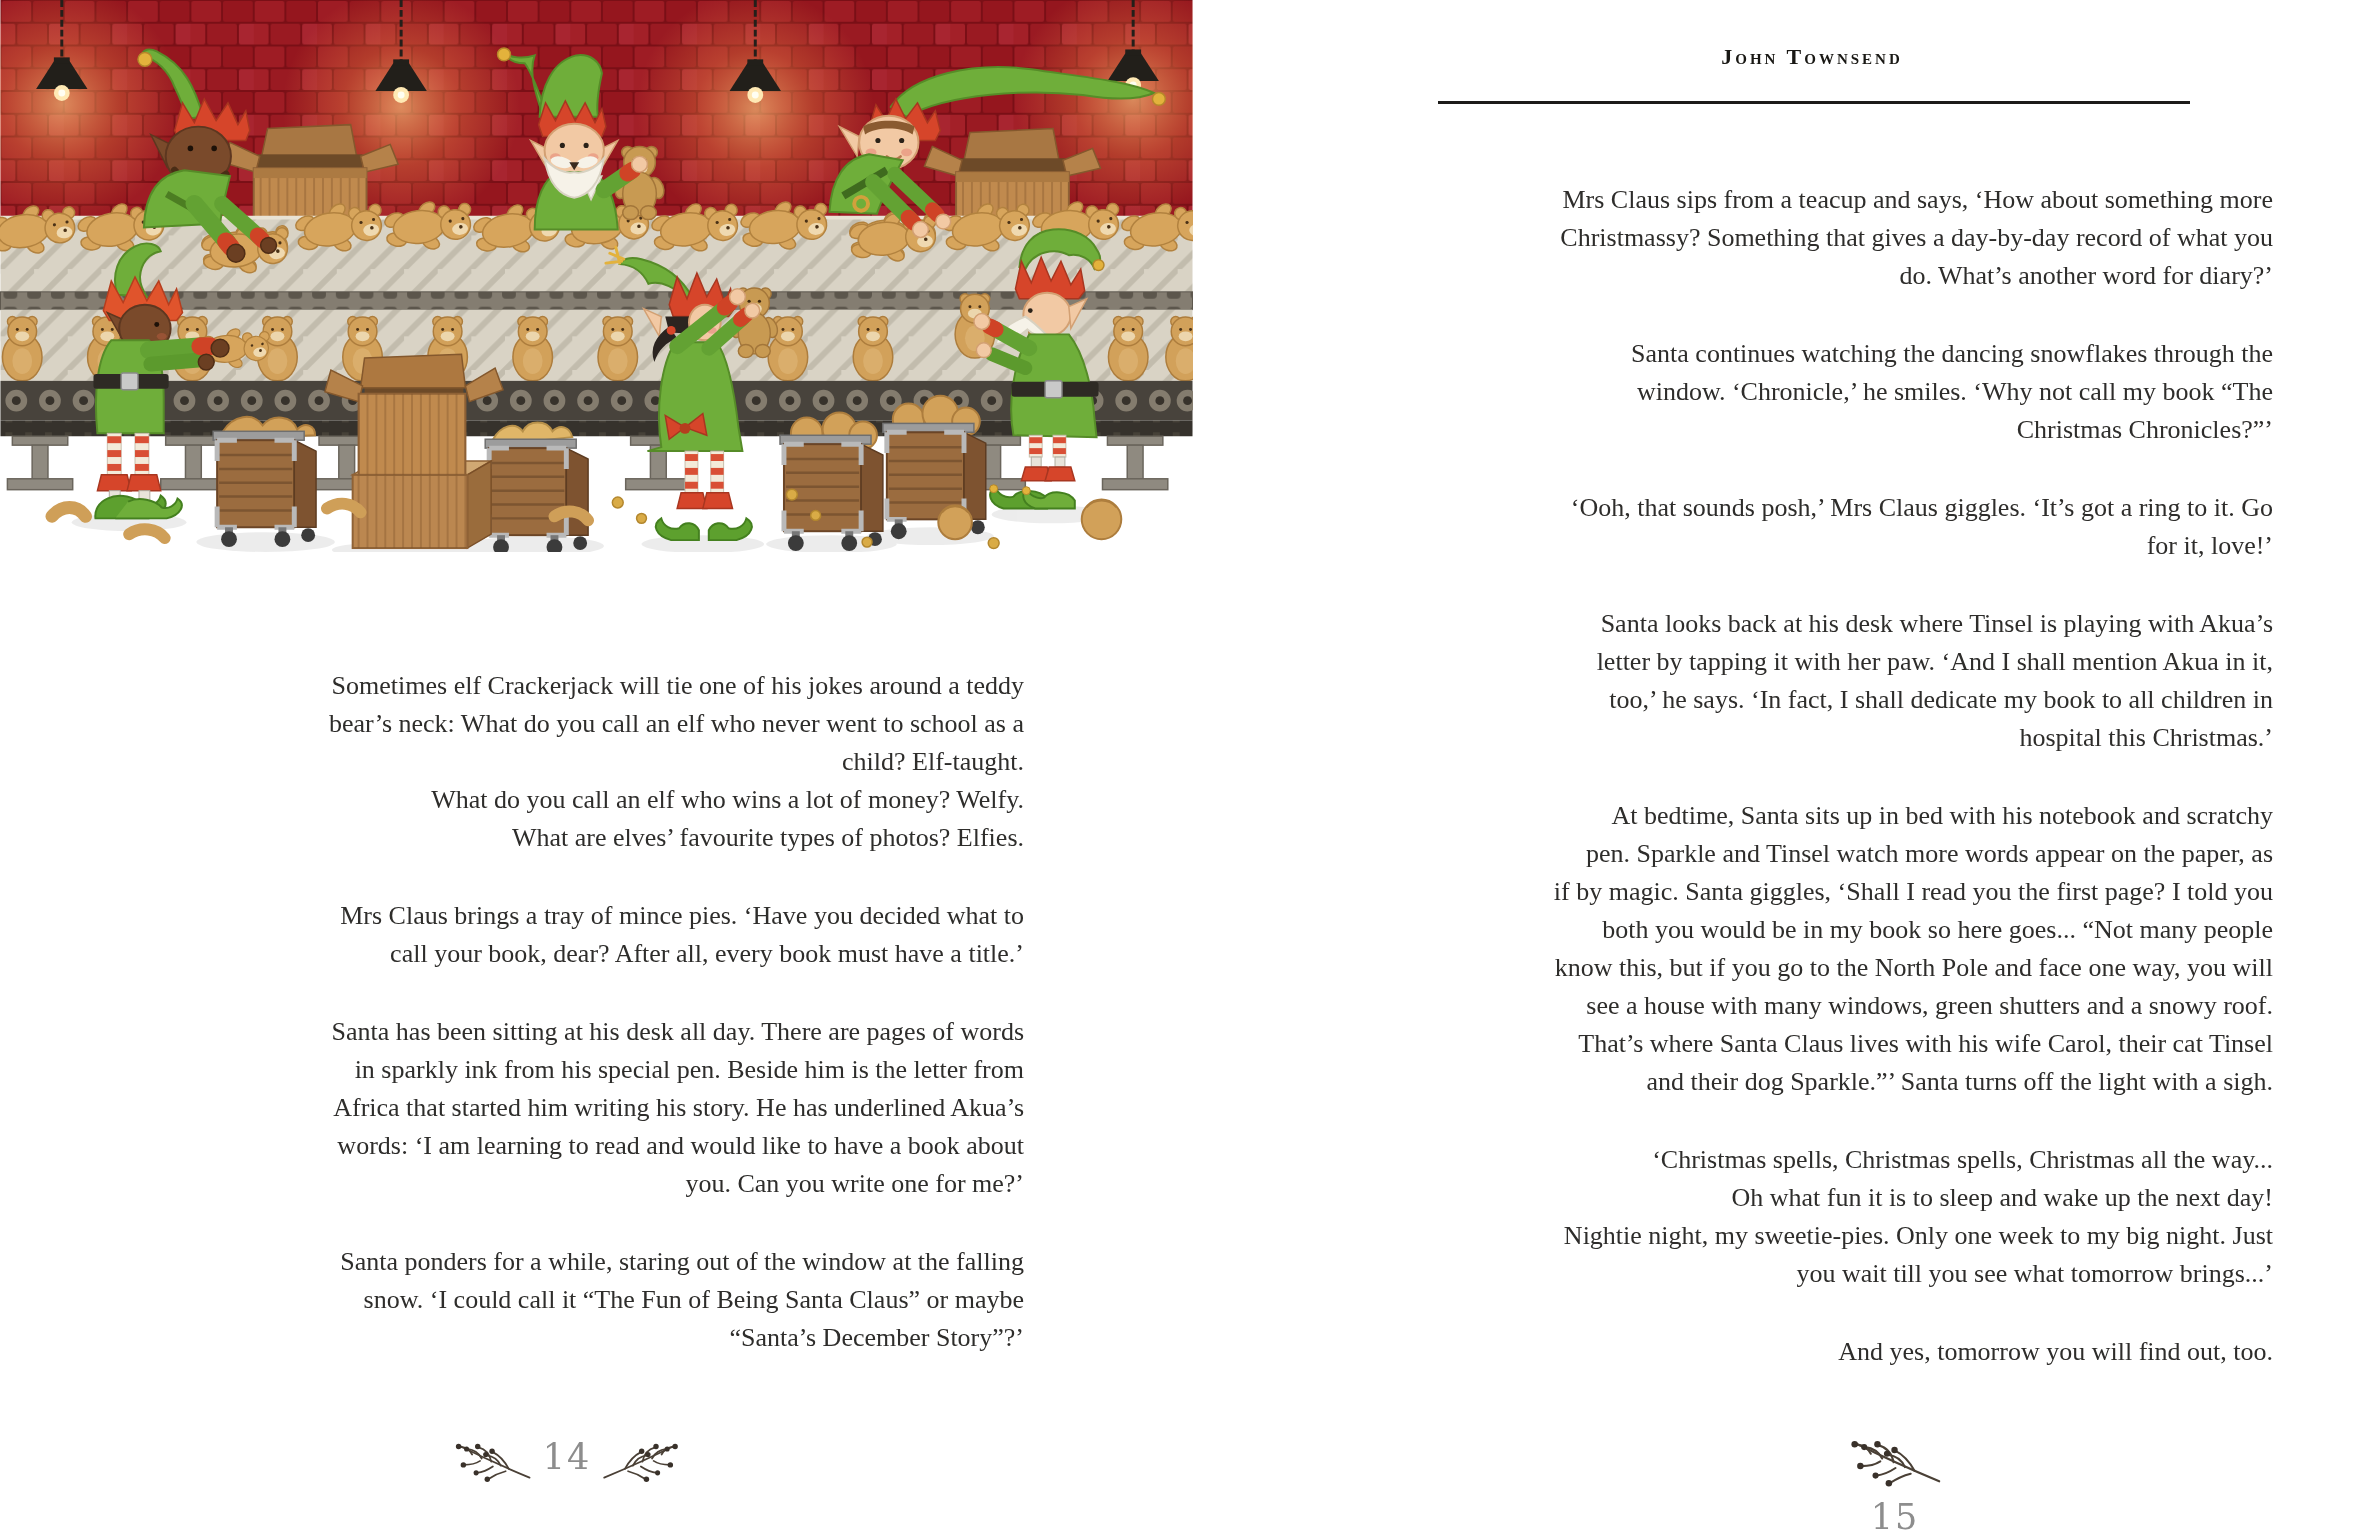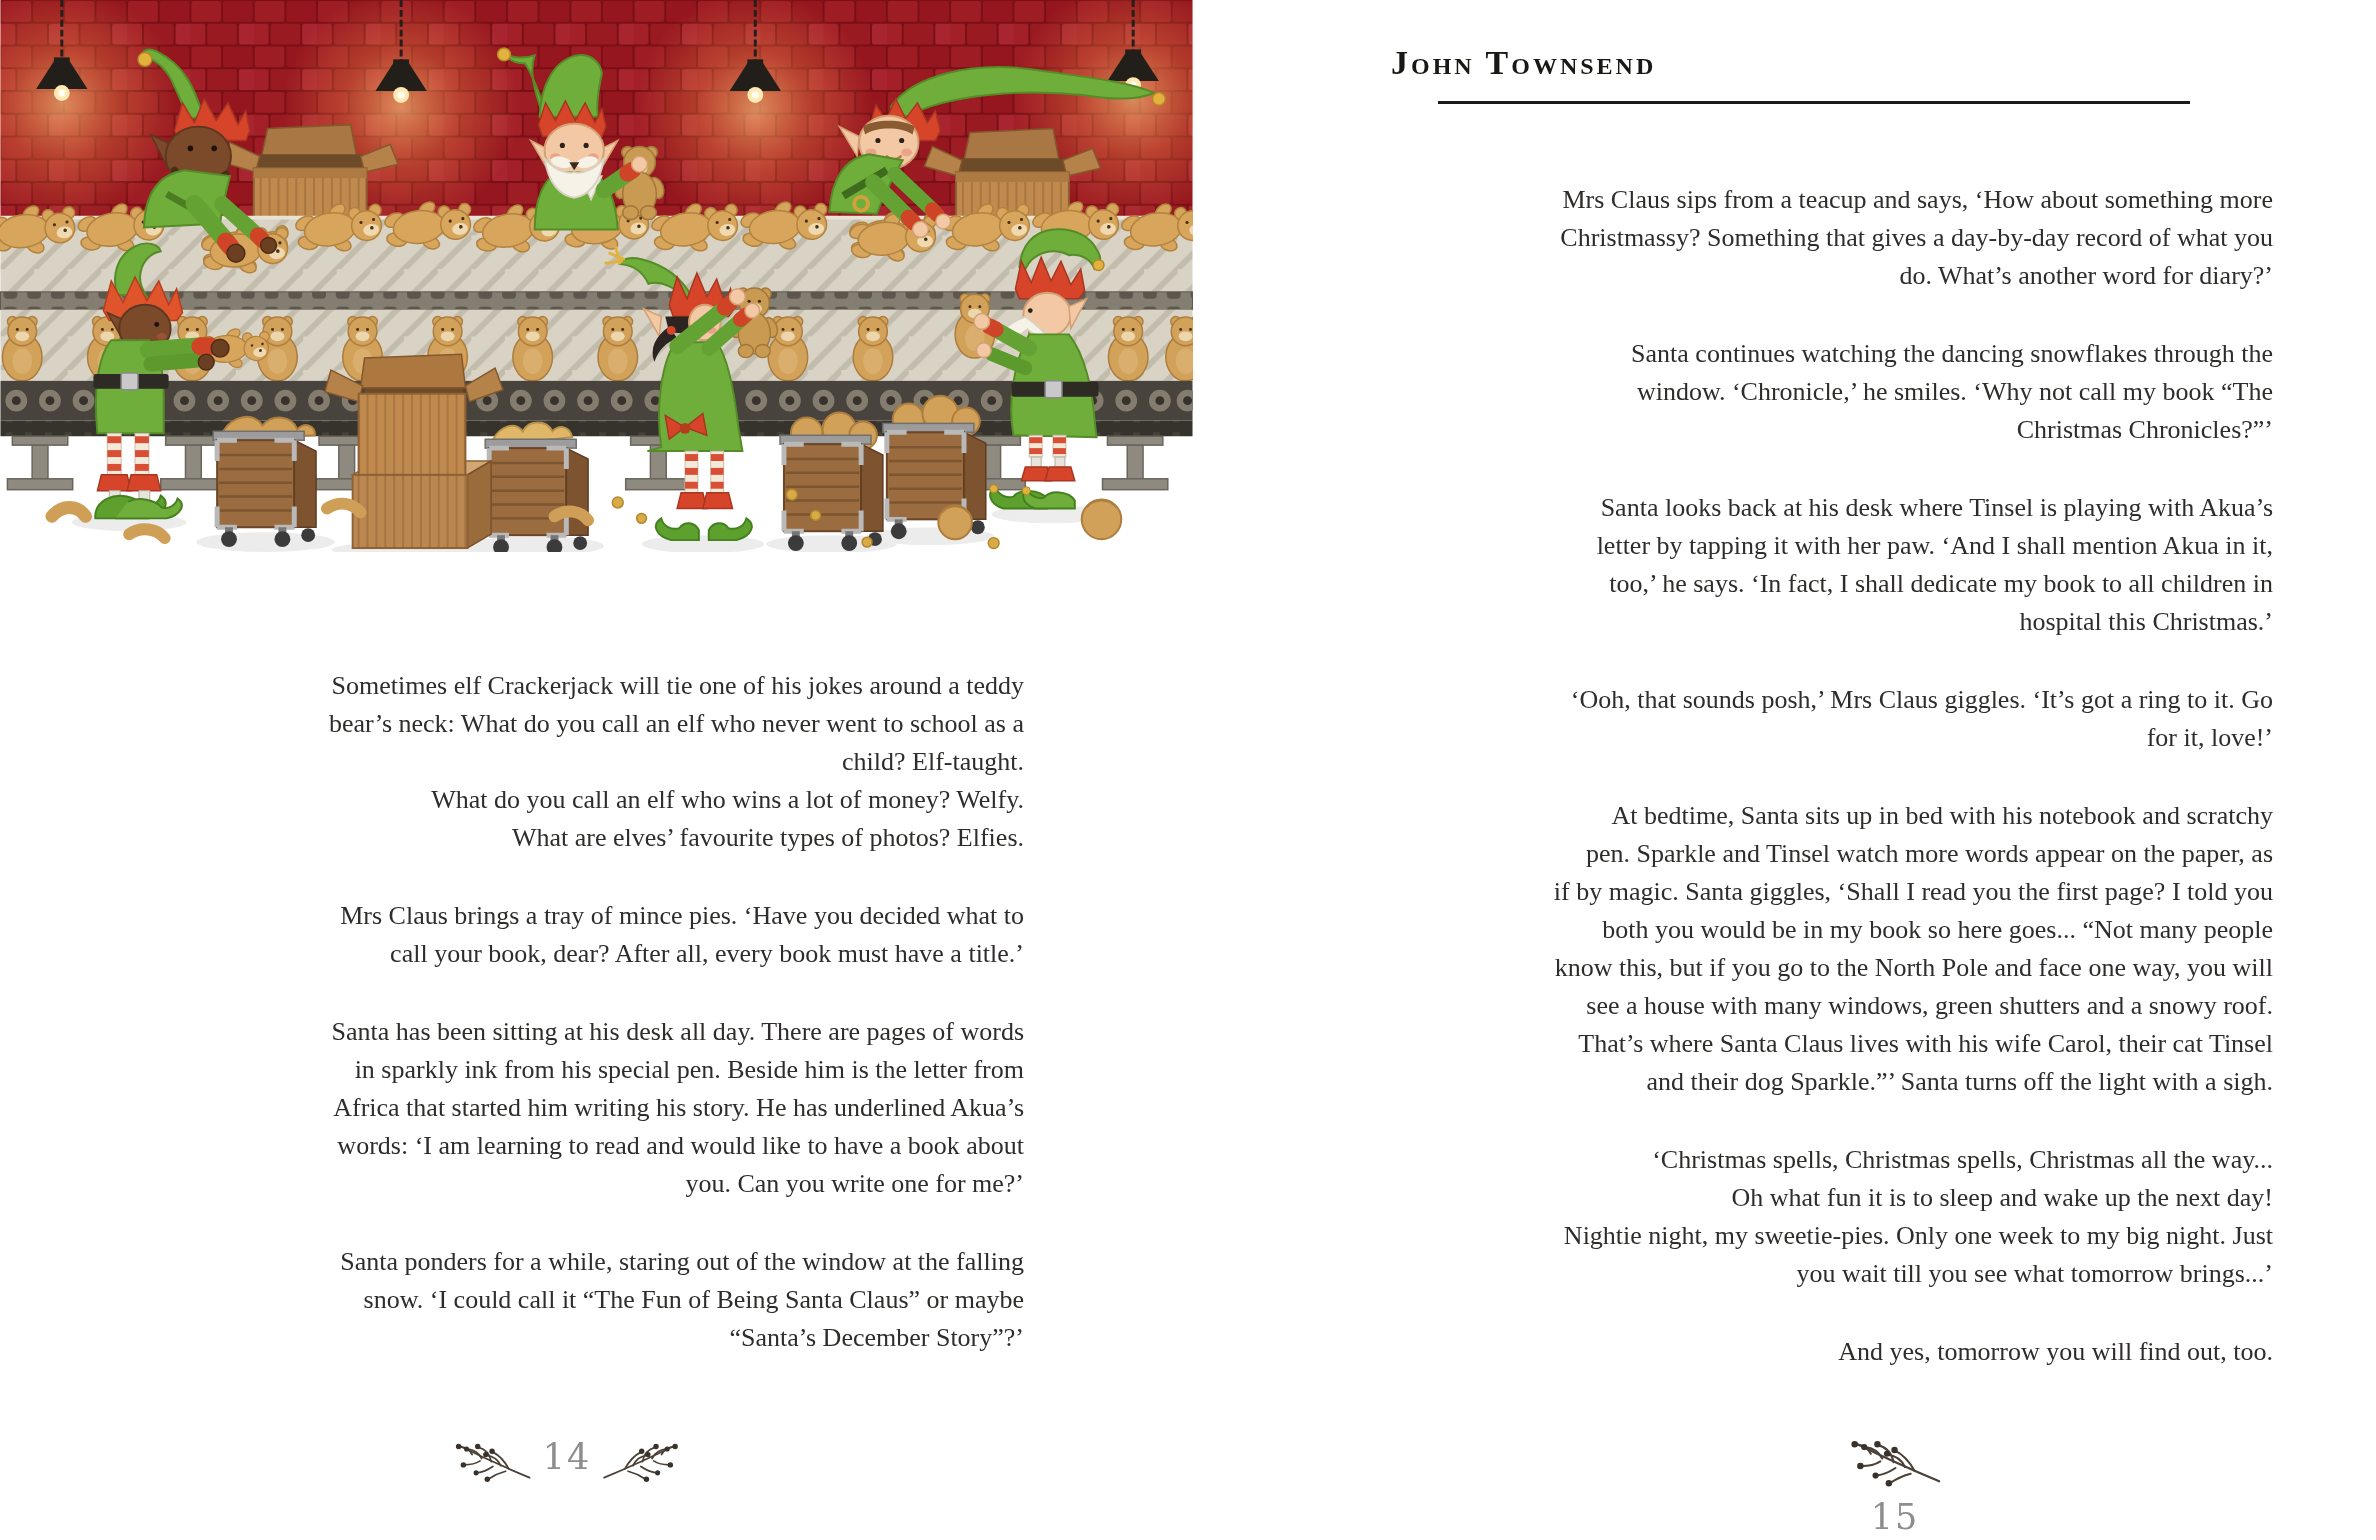--- a/index.html
+++ b/index.html
@@ -11,22 +11,22 @@
   .illustration{
     position:absolute;left:0;top:0;width:1193px;height:552px;
   }
   .illustration svg{display:block;}
   .page-text{position:absolute;font-size:26px;line-height:38px;}
   .page-text p{margin:0 0 40px 0;white-space:pre-line;text-align:right;}
   .page-text p:last-child{margin-bottom:0;}
   #left-text{left:153px;top:639px;width:871px;margin-top:28px;}
   #right-text{left:1398px;top:181px;width:875px;}
   .author-header{
-    position:absolute;left:1391px;top:44px;width:842px;
-    font-size:34px;font-variant:small-caps;letter-spacing:3px;color:#191814;
+    position:absolute;left:1391px;top:44px;width:842px;text-align:center;
+    font-size:22px;font-variant:small-caps;letter-spacing:3px;color:#191814;
     font-weight:600;
   }
   .header-rule{
     position:absolute;left:1438px;top:101px;width:752px;height:3px;background:#1c1b19;
   }
   .footer{
     position:absolute;top:1430px;width:228px;display:flex;align-items:center;
     justify-content:flex-start;gap:10px;
   }
   #footer-left{left:453px;}
@@ -586,26 +586,26 @@
 <div class="author-header">John Townsend</div>
 <div class="header-rule"></div>
 
 <div class="page-text" id="right-text">
   <p>Mrs Claus sips from a teacup and says, ‘How about something more
 Christmassy? Something that gives a day-by-day record of what you
 do. What’s another word for diary?’</p>
   <p>Santa continues watching the dancing snowflakes through the
 window. ‘Chronicle,’ he smiles. ‘Why not call my book “The
 Christmas Chronicles?”’</p>
+  <p>‘Ooh, that sounds posh,’ Mrs Claus giggles. ‘It’s got a ring to it. Go
+for it, love!’</p>
   <p>Santa looks back at his desk where Tinsel is playing with Akua’s
 letter by tapping it with her paw. ‘And I shall mention Akua in it,
 too,’ he says. ‘In fact, I shall dedicate my book to all children in
 hospital this Christmas.’</p>
-  <p>‘Ooh, that sounds posh,’ Mrs Claus giggles. ‘It’s got a ring to it. Go
-for it, love!’</p>
   <p>At bedtime, Santa sits up in bed with his notebook and scratchy
 pen. Sparkle and Tinsel watch more words appear on the paper, as
 if by magic. Santa giggles, ‘Shall I read you the first page? I told you
 both you would be in my book so here goes... “Not many people
 know this, but if you go to the North Pole and face one way, you will
 see a house with many windows, green shutters and a snowy roof.
 That’s where Santa Claus lives with his wife Carol, their cat Tinsel
 and their dog Sparkle.”’ Santa turns off the light with a sigh.</p>
   <p>‘Christmas spells, Christmas spells, Christmas all the way...
 Oh what fun it is to sleep and wake up the next day!

